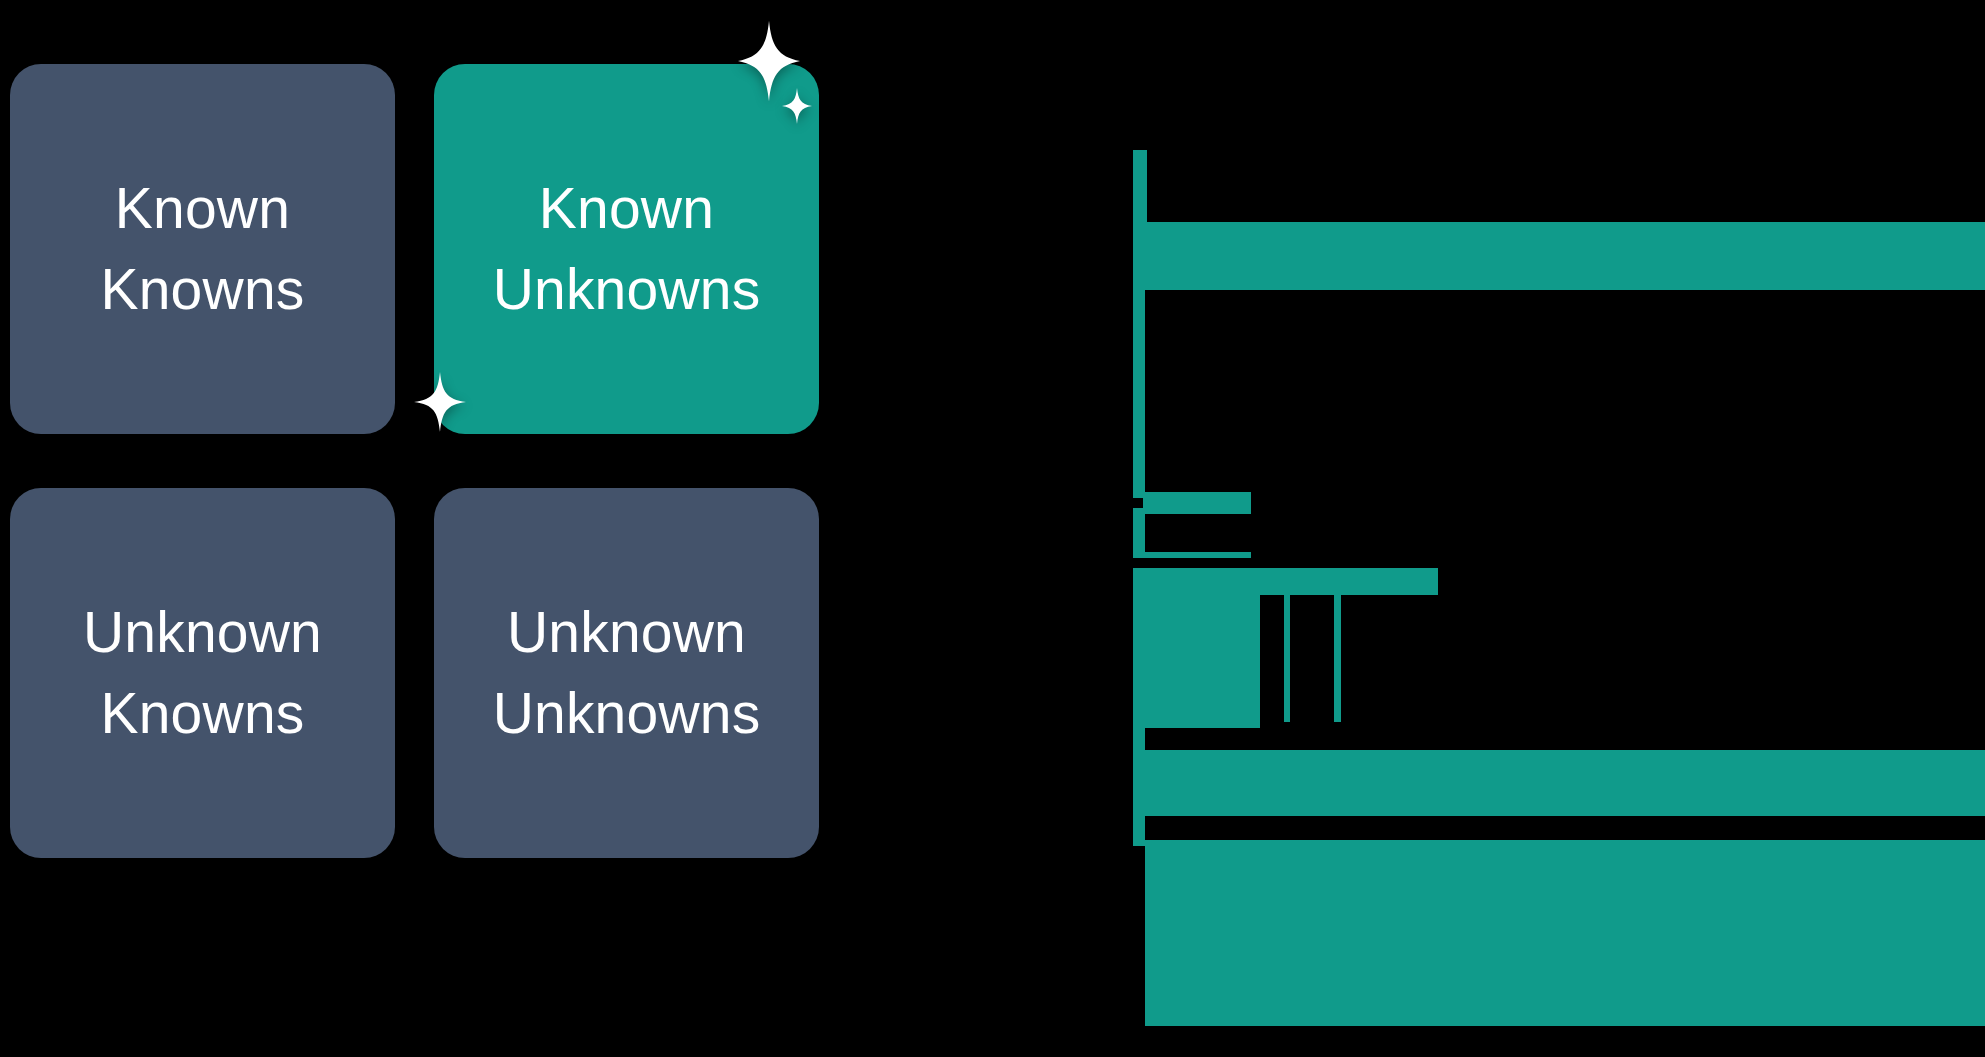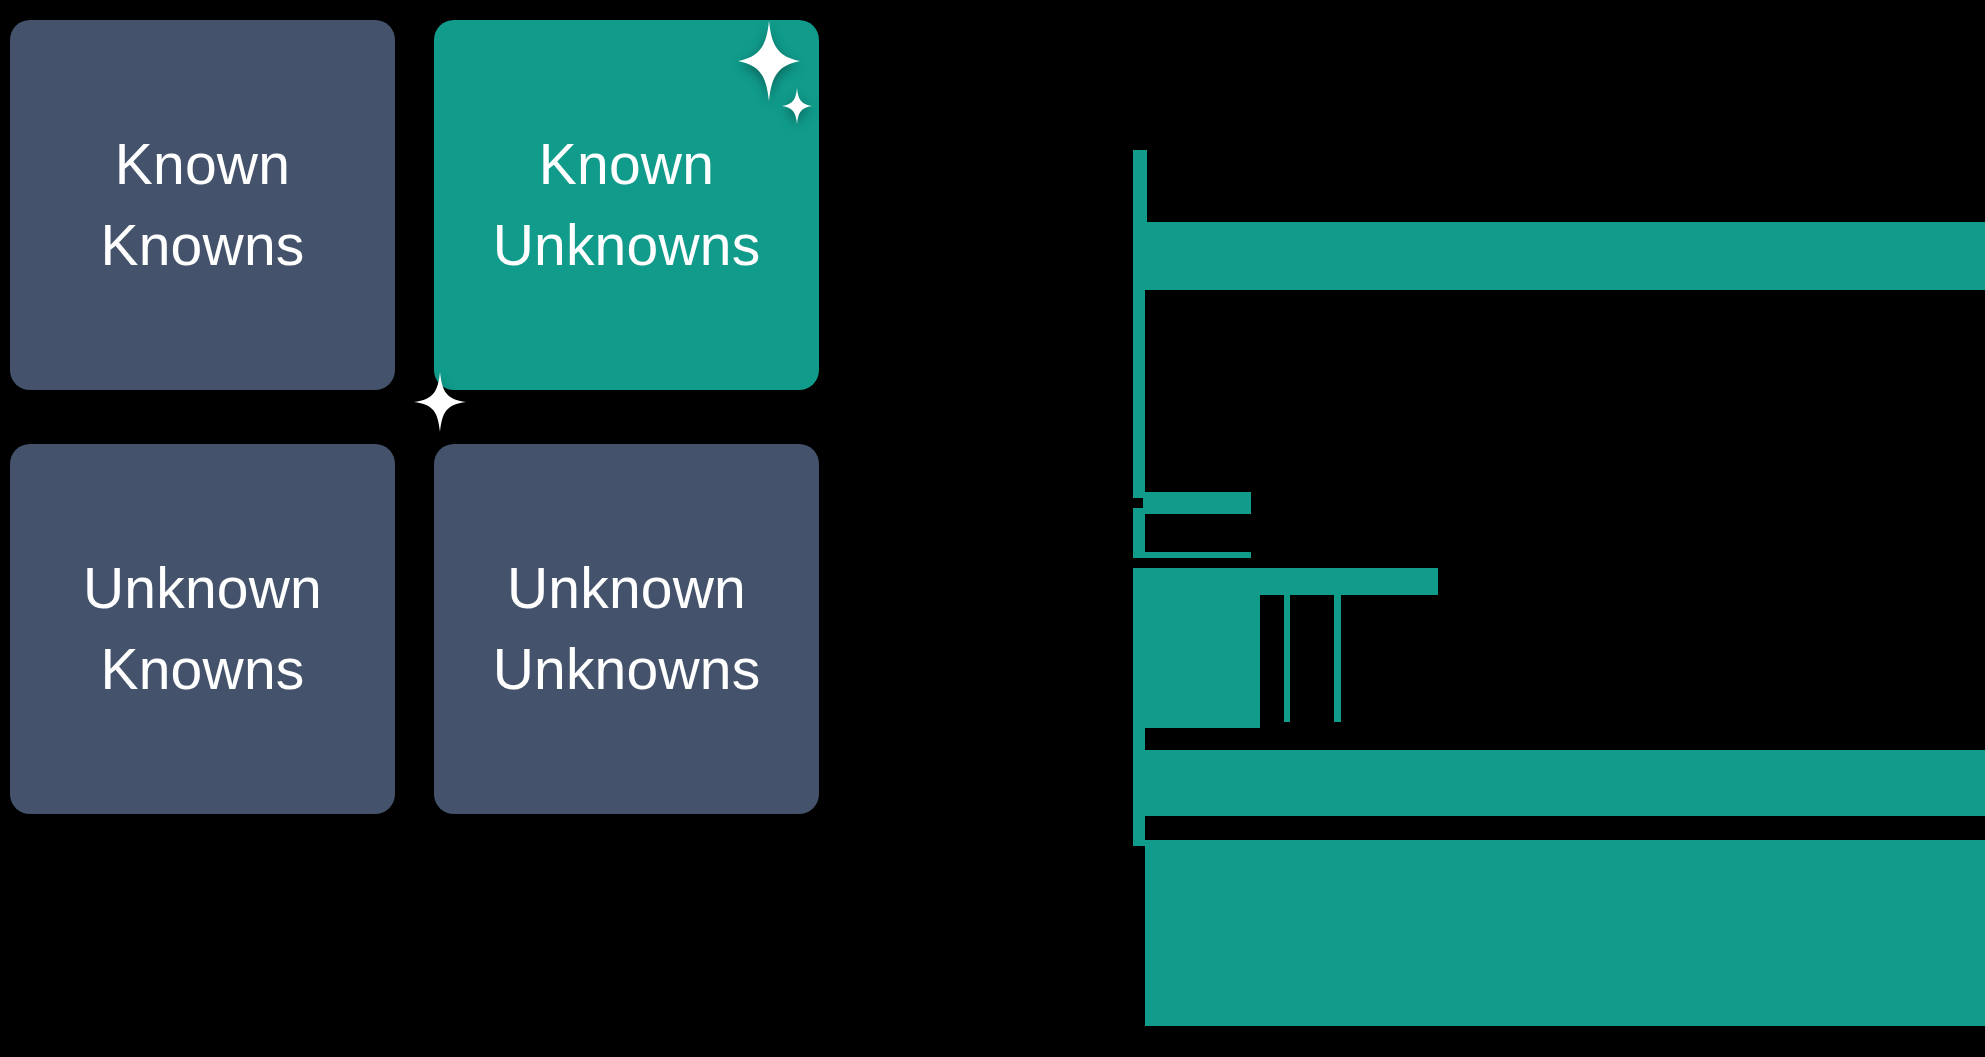--- a/index.html
+++ b/index.html
@@ -27,28 +27,29 @@
   .matrix {
     position: absolute;
     left: 10px;
     top: 20px;
     width: 1000px;
     height: 1020px;
   }
 
   .card {
     position: absolute;
-    border-radius: 20px;
+    border-radius: 31px;
     display: flex;
     flex-direction: column;
     align-items: center;
     justify-content: center;
     box-sizing: border-box;
     padding: 10px 0;
     box-shadow: 0 6px 18px rgba(0,0,0,0.55);
+    margin-top: 44px;
   }
 
   .card.slate { background: #44536B; }
   .card.teal  { background: #109B8B; }
 
   .card-line {
     color: #FFFFFF;
     font-size: 57px;
     line-height: 1.42;
     font-weight: 400;

